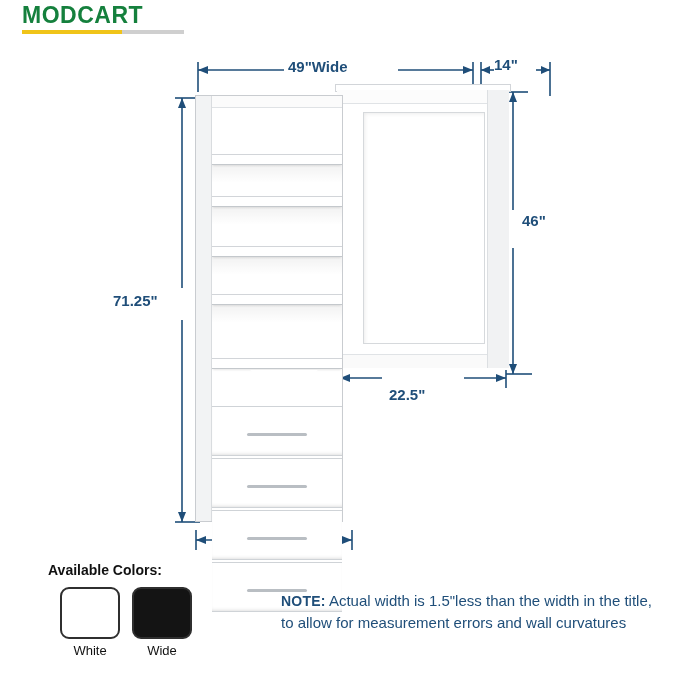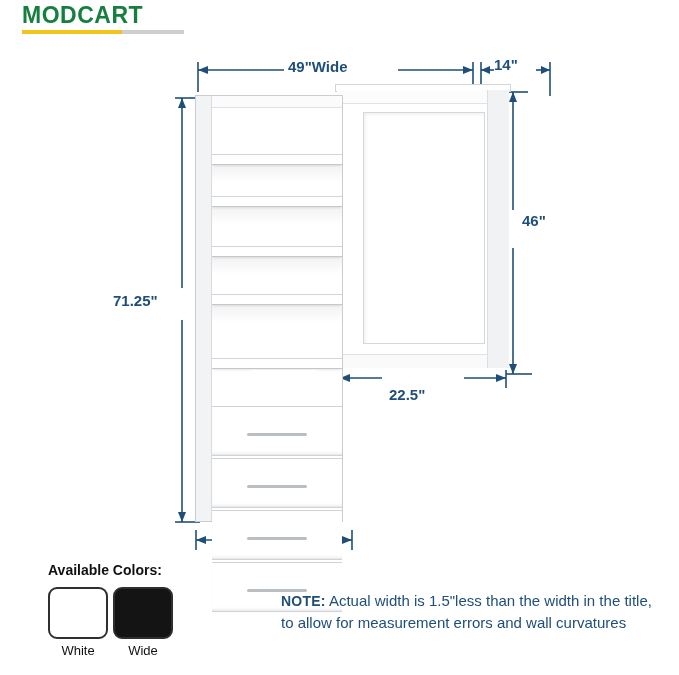--- a/index.html
+++ b/index.html
@@ -122,21 +122,21 @@
     background:#fafafa; border-top:1px solid #e0e3e6;
   }
   #closet-top-slab {
     position:absolute; left:-2px; top:-6px; width:176px; height:8px;
     background:#ffffff; border:1px solid #d2d5d9;
   }
 
   
   #colors { position: absolute; left: 48px; top: 562px; width: 220px; }
   #colors-title { font-size: 14px; font-weight: bold; color: #111; }
-  #swatches { display:flex; gap: 5px; margin-top: 9px; }
+  #swatches { display:flex; gap: 12px; margin-top: 9px; margin-left: 12px; }
   .swatch-wrap { width: 60px; text-align: center; }
   .swatch {
     width: 60px; height: 52px; border-radius: 9px;
     border: 2px solid #2f2f2f;
   }
   .swatch-label { font-size: 13px; color: #111; margin-top: 4px; }
 
   
   #note {
     position: absolute; left: 281px; top: 590px; width: 380px;

